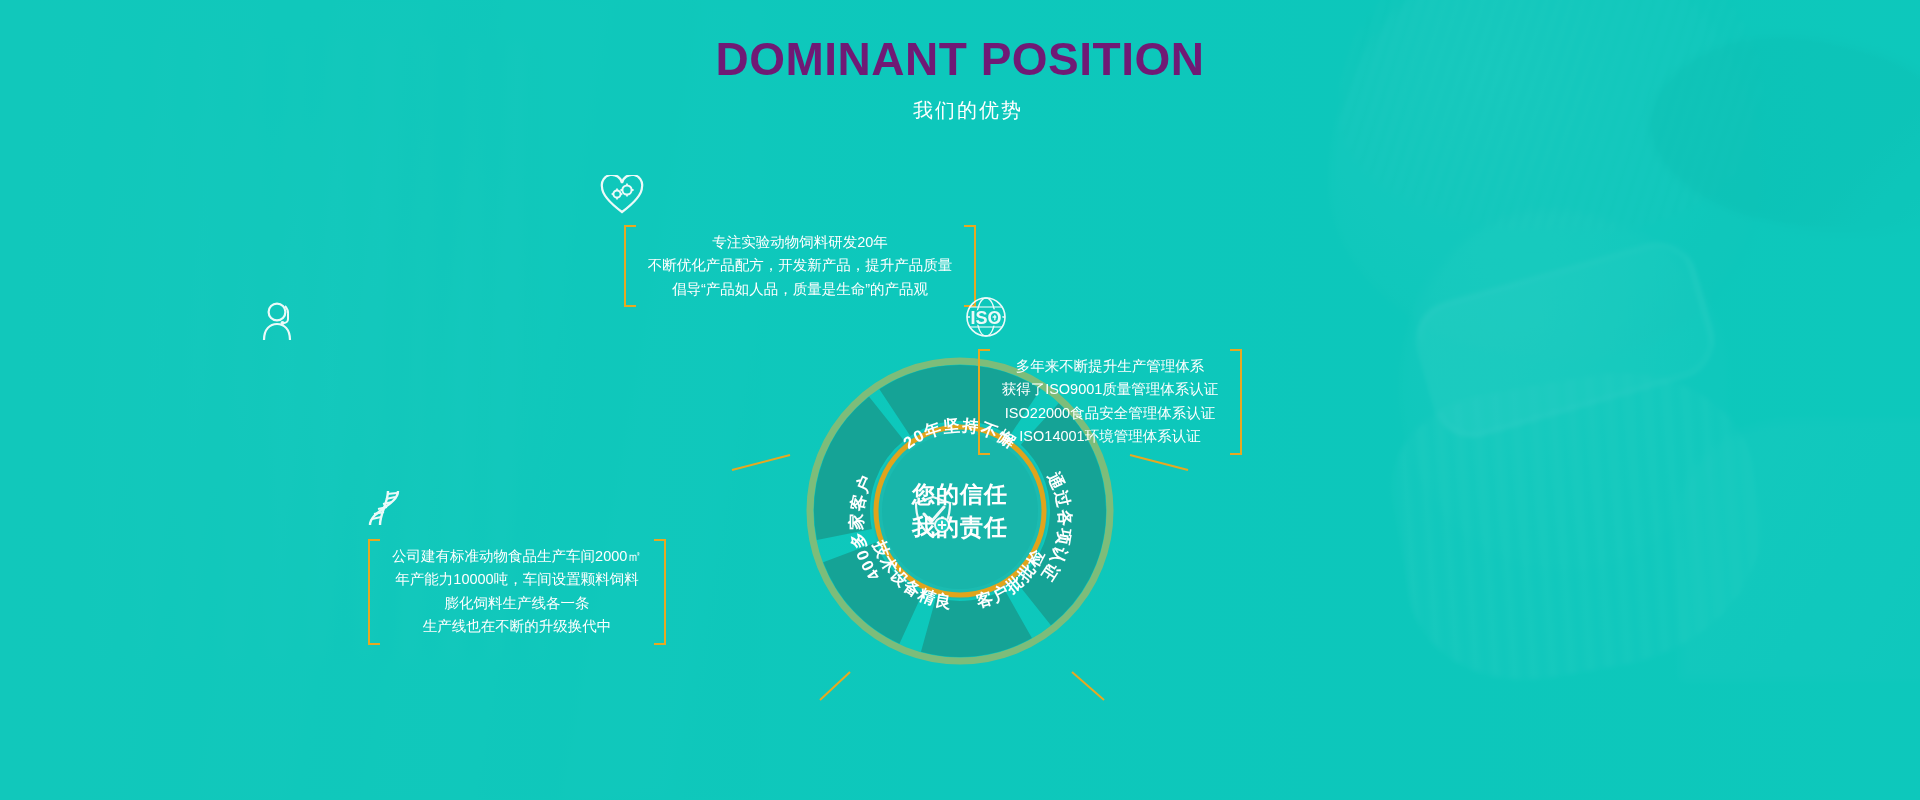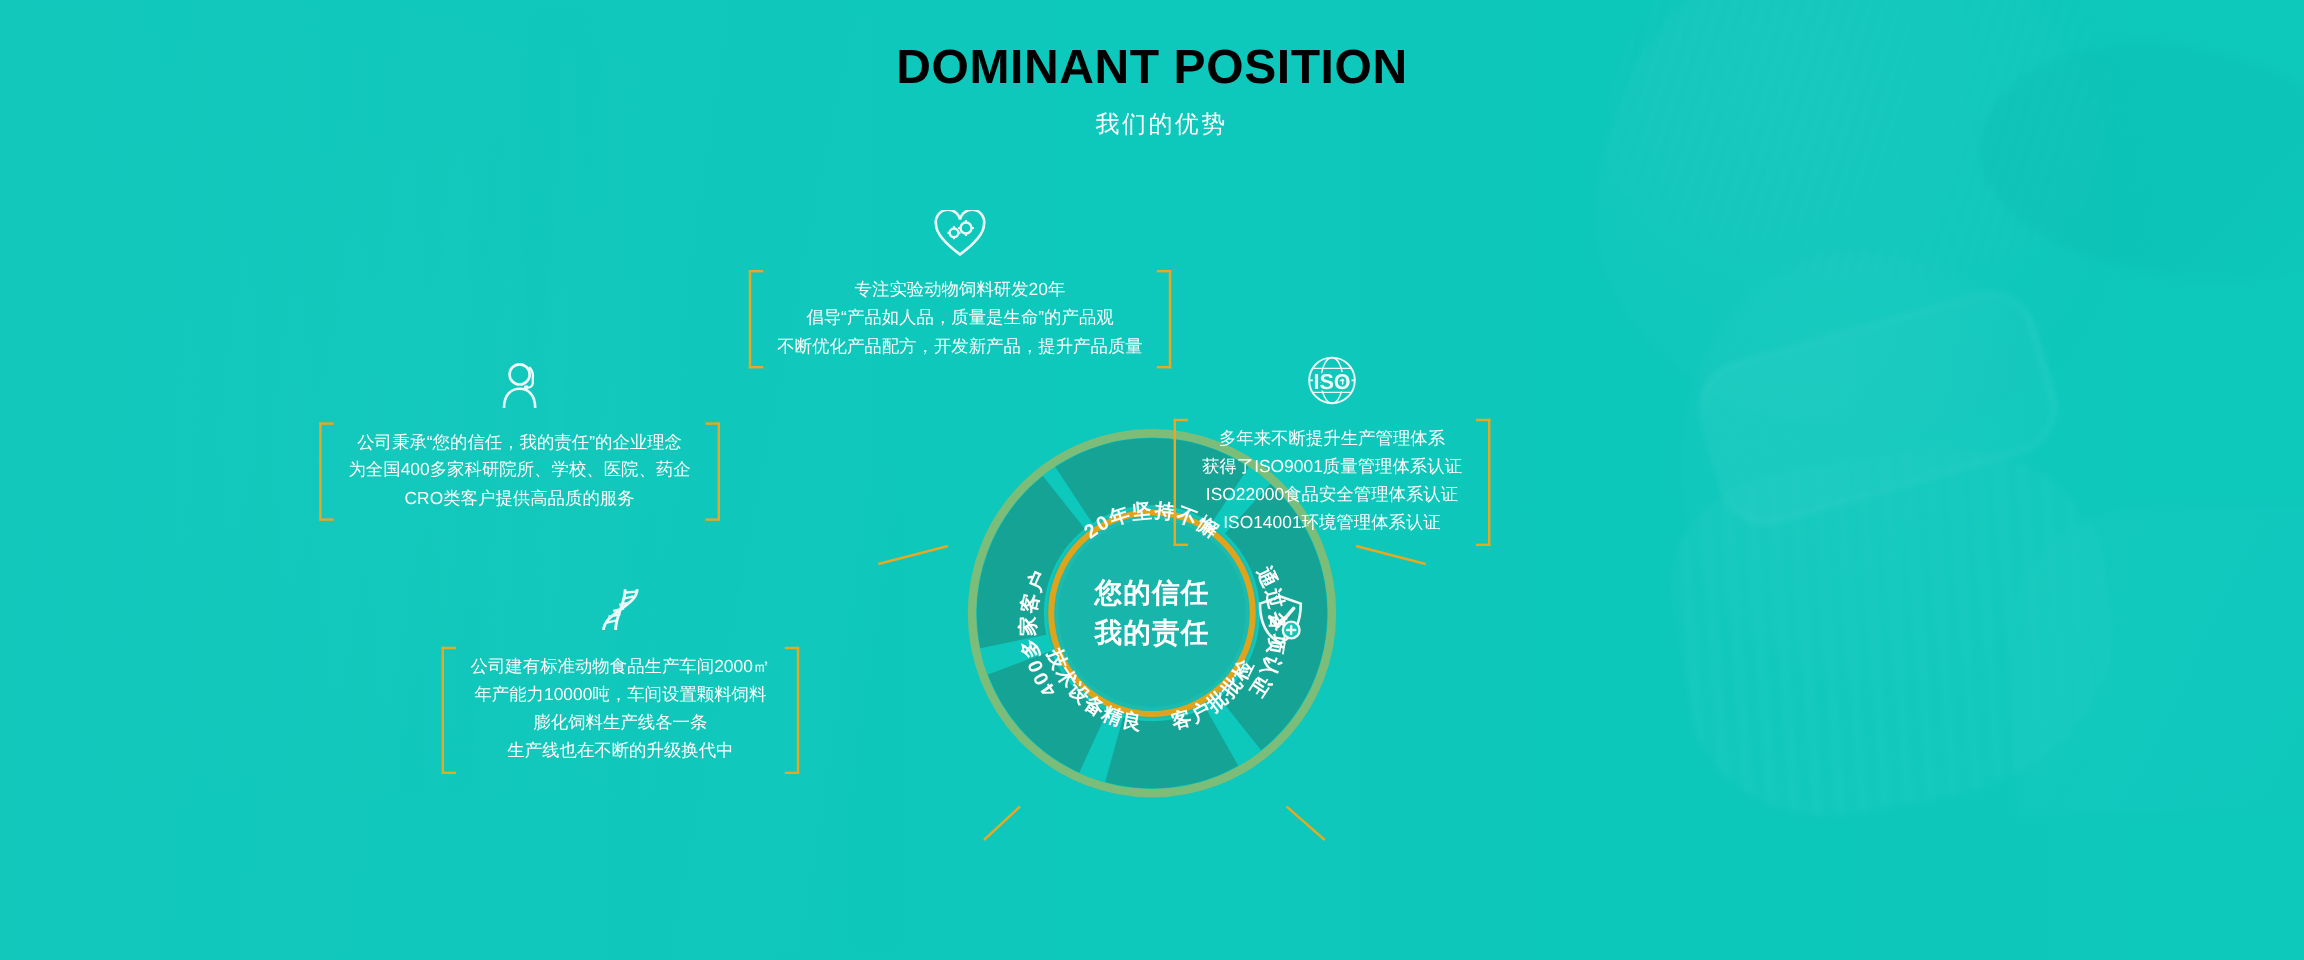--- a/index.html
+++ b/index.html
@@ -76,36 +76,36 @@
   #bg .tint {
     position:absolute; inset:0;
     background:linear-gradient(90deg,#12c9bb 0%, rgba(16,200,187,.86) 22%, rgba(10,200,188,.80) 50%, rgba(8,198,186,.74) 72%, rgba(10,200,188,.82) 100%);
     mix-blend-mode:normal;
   }
   #bg .tint2 { position:absolute; inset:0; background:rgba(17,201,188,.42); }
 
   
   .header { position:absolute; left:0; right:0; top:34px; text-align:center; z-index:5; }
   .title {
-    color:#000000; font-size:40px; font-weight:bold; letter-spacing:.5px; line-height:1.1;
+    color:#701a75; font-size:46px; font-weight:bold; letter-spacing:.5px; line-height:1.1;
   }
   .subtitle { color:#ffffff; font-size:20px; margin-top:12px; letter-spacing:2px;margin-left:16px; }
 
   
   .donut-wrap { position:absolute; left:804px; top:355px; width:312px; height:312px; z-index:6; }
   .donut-center-text {
     position:absolute; left:0; top:0; width:312px; height:312px;
     display:flex; flex-direction:column; align-items:center; justify-content:center;
     color:#fff; font-size:23px; font-weight:bold; line-height:1.45; letter-spacing:1px;
     pointer-events:none;
   }
 
   
   .block { position:absolute; z-index:7; text-align:center; color:#fff; }
-  .block .icon { display:flex; justify-content:center; margin-bottom:10px; opacity:.92; }
+  .block .icon { display:flex; margin-bottom:10px; opacity:.92; }
   .block .lines { position:relative; display:inline-block; padding:6px 24px; }
   .block .lines p { font-size:14.5px; line-height:1.62; white-space:nowrap; color:#ffffff; }
   .brk { position:absolute; top:0; width:12px; height:100%; border:2px solid #e8a821; }
   .brk.l { left:0; border-right:none; }
   .brk.r { right:0; border-left:none; }
 
   .b-top    { left:600px; top:175px; width:400px; }
   .b-left   { left:258px; top:300px; width:350px; }
   .b-right  { left:960px; top:295px; width:300px; }
   .b-bleft  { left:362px; top:487px; width:310px; }
@@ -213,41 +213,34 @@
         <line x1="27" y1="8.4" x2="27" y2="10"></line>
           <line x1="27" y1="20" x2="27" y2="21.6"></line>
         <line x1="20.4" y1="15" x2="22" y2="15"></line>
           <line x1="32" y1="15" x2="33.6" y2="15"></line>
       </g>
     </svg>
   </div>
   <div class="lines">
     <span class="brk l"></span>
     <p>专注实验动物饲料研发20年</p>
+    <p>不断优化产品配方，开发新产品，提升产品质量</p>
     <p>倡导“产品如人品，质量是生命”的产品观</p>
-    <p>不断优化产品配方，开发新产品，提升产品质量</p>
     <span class="brk r"></span>
   </div>
 </div>
 
 <div class="block b-left">
   <div class="icon">
     <svg width="38" height="42" viewBox="0 0 38 42">
       <circle cx="19" cy="12" r="8.4" fill="none" stroke="#fff" stroke-width="2.2"></circle>
       <path d="M6 40 C6 29 12 24 19 24 C26 24 32 29 32 40" fill="none" stroke="#fff" stroke-width="2.2"></path>
       <path d="M27 6 A11 11 0 0 1 30 15 L30 19 A4 4 0 0 1 26 23" fill="none" stroke="#fff" stroke-width="2"></path>
       <circle cx="24.5" cy="23" r="2" fill="#fff"></circle>
     </svg>
-  </div>
-  <div class="lines">
-    <span class="brk l"></span>
-    <p>公司秉承“您的信任，我的责任”的企业理念</p>
-    <p>为全国400多家科研院所、学校、医院、药企</p>
-    <p>CRO类客户提供高品质的服务</p>
-    <span class="brk r"></span>
   </div>
 </div>
 
 <div class="block b-right">
   <div class="icon">
     <svg width="52" height="44" viewBox="0 0 52 44">
       <circle cx="26" cy="22" r="19" fill="none" stroke="#fff" stroke-width="1.6"></circle>
       <ellipse cx="26" cy="22" rx="9" ry="19" fill="none" stroke="#fff" stroke-width="1.3"></ellipse>
       <line x1="7" y1="22" x2="45" y2="22" stroke="#fff" stroke-width="1.3"></line>
       <line x1="10" y1="12" x2="42" y2="12" stroke="#fff" stroke-width="1.1"></line>

